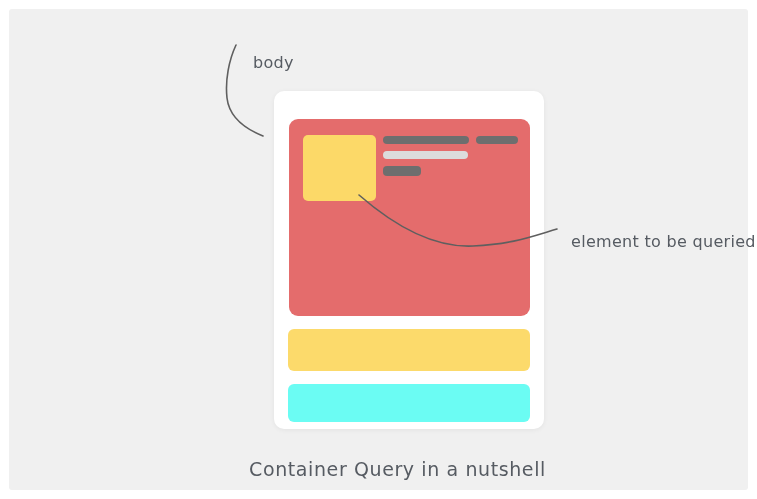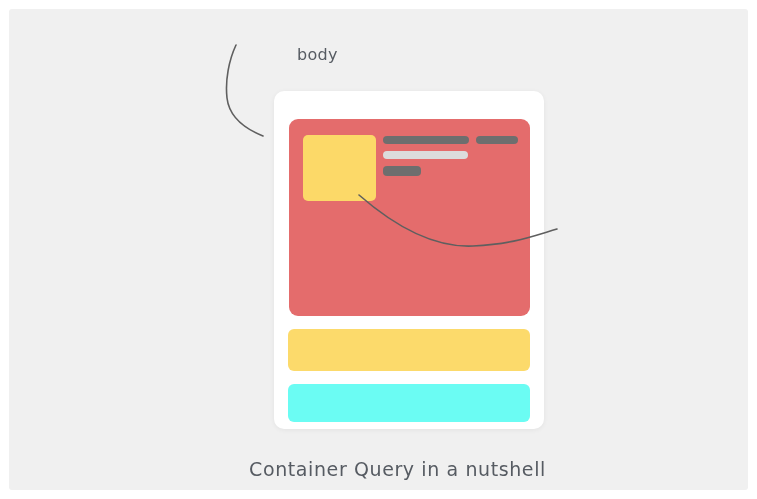--- a/index.html
+++ b/index.html
@@ -51,21 +51,21 @@
     left: 14px; top: 293px;
     width: 242px; height: 38px;
     border-radius: 6px;
   }
   .annotation {
     position: absolute;
     font-size: 16px;
     letter-spacing: 0.3px;
     white-space: nowrap;
   }
-  .label-body { left: 244px; top: 36px; margin-left: 44px; }
+  .label-body { left: 244px; top: 44px; }
   .label-container { left: 409px; top: 90px; width: 100px; text-align: right; }
   .label-element { left: 562px; top: 223px; }
   .caption {
     position: absolute;
     left: 20px; top: 449px;
     width: 737px;
     text-align: center;
     font-size: 19px;
     letter-spacing: 0.6px;
     white-space: nowrap;
@@ -90,20 +90,21 @@
       <div class="bar bar-dark-top2" style="background-color: rgb(110, 110, 110);"></div>
       <div class="bar bar-light" style="background-color: rgb(220, 220, 220);"></div>
       <div class="bar bar-dark-small" style="background-color: rgb(110, 110, 110);"></div>
     </div>
 
     <div class="yellow-block" style="background-color: rgb(252, 218, 107);"></div>
     <div class="cyan-block" style="background-color: rgb(107, 252, 243);"></div>
   </div>
 
   <div class="annotation label-body" style="color: rgb(86, 91, 98);">body</div>
+  <div class="annotation label-element" style="color: rgb(86, 91, 98);">element to be queried</div>
 
   <div class="caption" style="color: rgb(86, 91, 98);">Container Query in a nutshell</div>
 </div>
 
 <svg class="lines-overlay" viewBox="0 0 757 499" xmlns="http://www.w3.org/2000/svg">
   <path d="M 236 45 C 229 60, 225 80, 227 98 C 229 115, 243 128, 263 136" fill="none" stroke-width="1.6" stroke-linecap="round" stroke="#5f5f5f"></path>
   <path d="M 359 195 C 390 222, 430 248, 473 246 C 512 244, 527 238, 557 229" fill="none" stroke-width="1.6" stroke-linecap="round" stroke="#5f5f5f"></path>
 </svg>
 
 </body></html>

